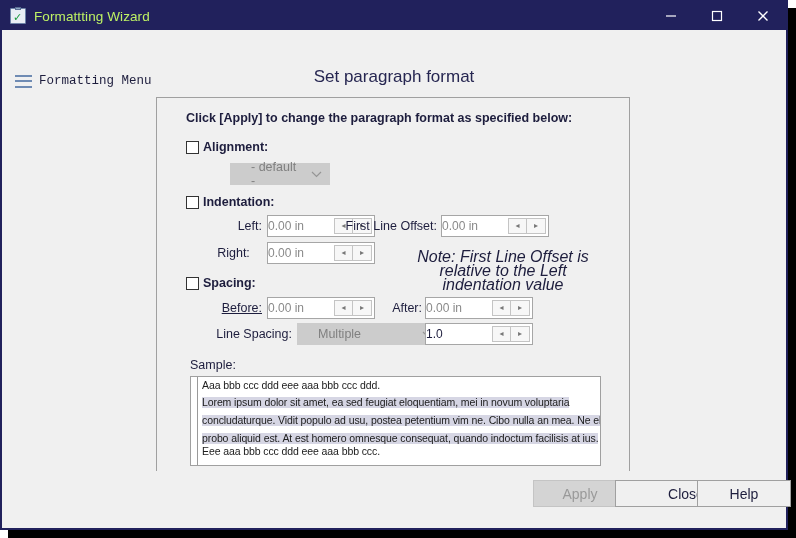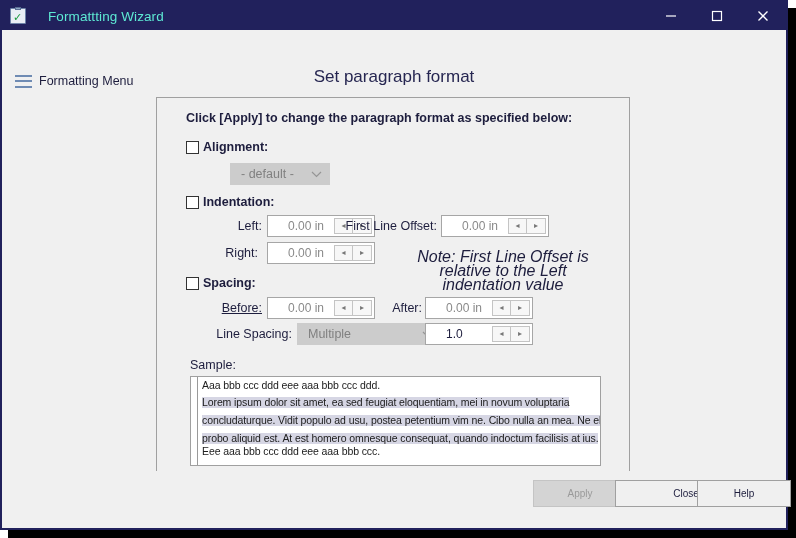--- a/index.html
+++ b/index.html
@@ -66,22 +66,22 @@
   }
   #app-icon .tick {
     position: absolute;
     left: 2px; top: 3px;
     font-size: 11px;
     line-height: 11px;
     color: #1a9a3c;
     font-family: "DejaVu Sans", sans-serif;
   }
   #title-text {
-    margin-left: 22px;
-    color: #5eead4;
+    margin-left: 8px;
+    color: #bef264;
     font-size: 13.5px;
     letter-spacing: 0.1px;
   }
   #win-controls {
     position: absolute;
     right: 0; top: 0;
     height: 28px;
     display: flex;
   }
   .wbtn {
@@ -102,20 +102,21 @@
     position: relative;
     height: 63px;
     background: #f0f0f0;
   }
   #menu-btn {
     position: absolute;
     left: 13px; top: 44px;
     display: flex;
     align-items: center;
     gap: 7px;
+    font-family: Liberation Mono, monospace;
   }
   #hamburger {
     width: 17px; height: 13px;
     display: flex;
     flex-direction: column;
     justify-content: space-between;
   }
   #hamburger i {
     display: block;
     height: 2px;
@@ -200,21 +201,21 @@
     box-sizing: border-box;
     border: 1px solid #a6a6a6;
     background: #ffffff;
     display: flex;
     align-items: stretch;
   }
   .spin .val {
     flex: 1 1 auto;
     display: flex;
     align-items: center;
-    padding-left: 20px;
+    padding-left: 0;
     font-size: 12px;
     color: #8a8a8a;
     background: #ffffff;
   }
   .spin.active .val { color: #1d1d3d; }
   .spin .btns {
     flex: 0 0 auto;
     display: flex;
     padding: 2px 2px 2px 0;
   }
@@ -238,21 +239,21 @@
     position: absolute;
     height: 22px;
     box-sizing: border-box;
     background: #cccccc;
     border: 1px solid #cccccc;
     display: flex;
     align-items: center;
   }
   .combo .ctext {
     flex: 1 1 auto;
-    padding-left: 10px;
+    padding-left: 20px;
     font-size: 12.5px;
     color: #808080;
   }
   .combo .carrow {
     flex: 0 0 auto;
     width: 26px;
     display: flex;
     align-items: center;
     justify-content: center;
     color: #959595;
@@ -315,21 +316,21 @@
   .btn {
     position: absolute;
     top: 9px;
     width: 94px; height: 27px;
     box-sizing: border-box;
     border: 1px solid #a0a0a0;
     background: #f0f0f0;
     display: flex;
     align-items: center;
     justify-content: center;
-    font-size: 10px;
+    font-size: 14px;
     color: #1d1d3d;
   }
   .btn.disabled {
     background: #d4d4d4;
     border-color: #c4c4c4;
     color: #9a9a9a;
   }
 </style>
 </head>
 <body>
@@ -413,21 +414,21 @@
 
       <div class="fld-label" style="left:170px; top:121px; width:110px;">First Line Offset:</div>
       <div class="spin" style="left:284px; top:117px; width:108px;">
         <span class="val">0.00 in</span>
         <span class="btns">
           <span class="sb">◂</span>
           <span class="sb">▸</span>
         </span>
       </div>
 
-      <div class="fld-label" style="left:36px; top:148px; width:65px;">Right:</div>
+      <div class="fld-label" style="left:44px; top:148px; width:65px;text-align:center;">Right:</div>
       <div class="spin" style="left:110px; top:144px; width:108px;">
         <span class="val">0.00 in</span>
         <span class="btns">
           <span class="sb">◂</span>
           <span class="sb">▸</span>
         </span>
       </div>
 
       <div id="note">Note: First Line Offset is relative to the Left indentation value</div>
 

